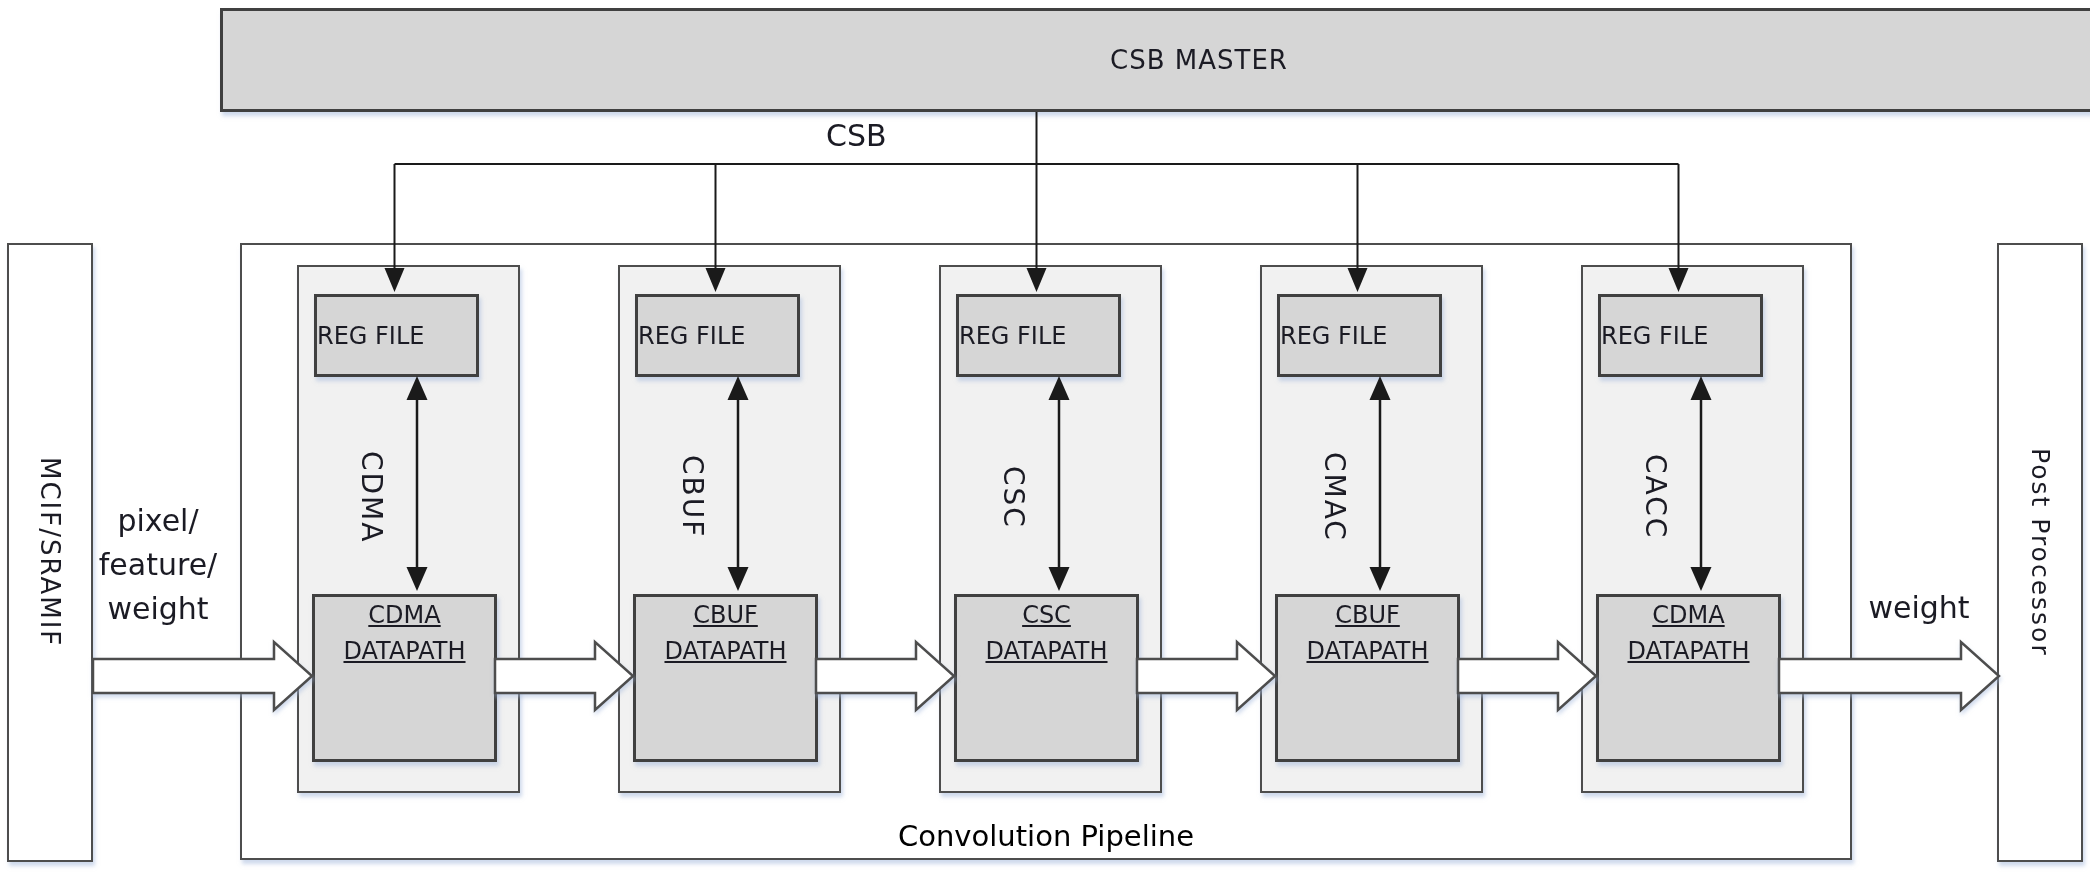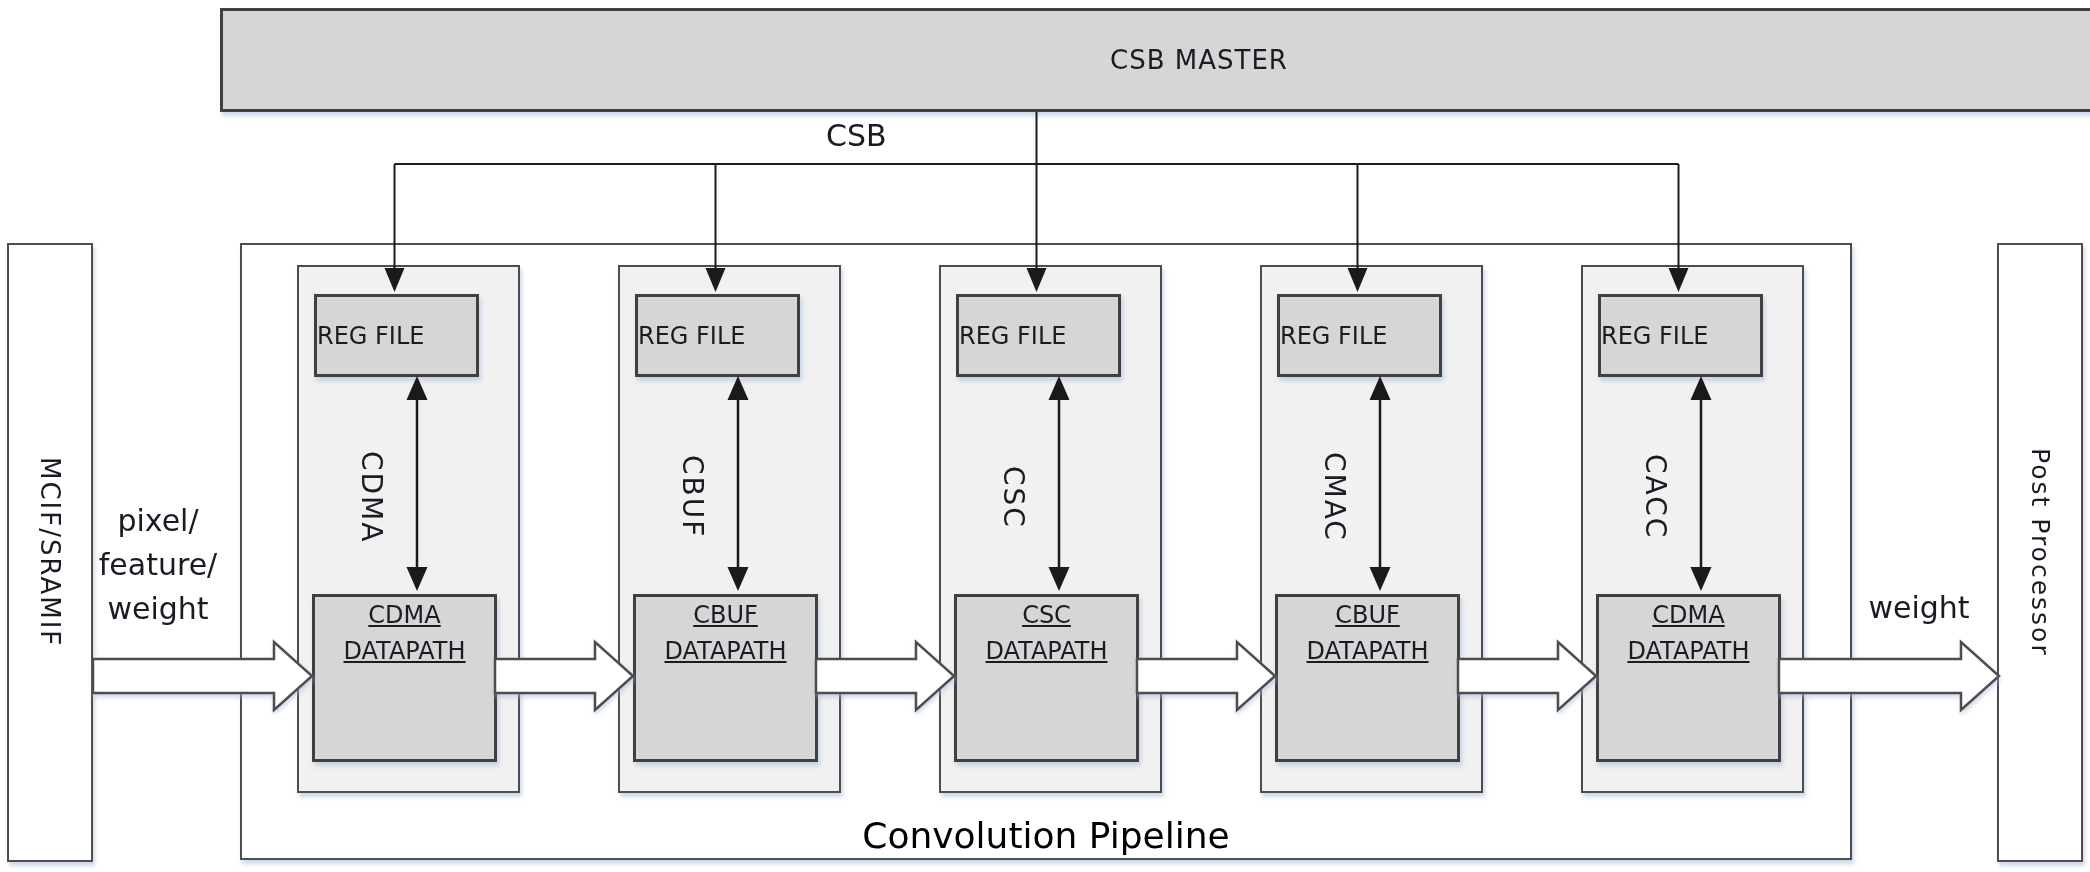--- a/index.html
+++ b/index.html
@@ -39,21 +39,21 @@
     font-size:26px;letter-spacing:2px;
   }
   #postproc-box .vtext{font-size:25px;}
   
   #conv-box{
     left:240px;top:243px;width:1612px;height:617px;background:#ffffff;
     border:2px solid var(--outer-border);box-shadow:var(--shadow);
   }
   #pipeline-title{
     left:240px;top:814px;width:1612px;text-align:center;
-    font-size:36px;line-height:44px;color:#000000;
+    font-size:29px;line-height:44px;color:#000000;
   }
   
   .stage{
     position:absolute;box-sizing:border-box;
     top:265px;width:223px;height:528px;
     background:var(--stage-fill);border:2px solid var(--outer-border);
     box-shadow:var(--shadow);
   }
   .stage-0{left:297px}.stage-1{left:618px}.stage-2{left:939px}.stage-3{left:1260px}.stage-4{left:1581px}
   .regfile{

